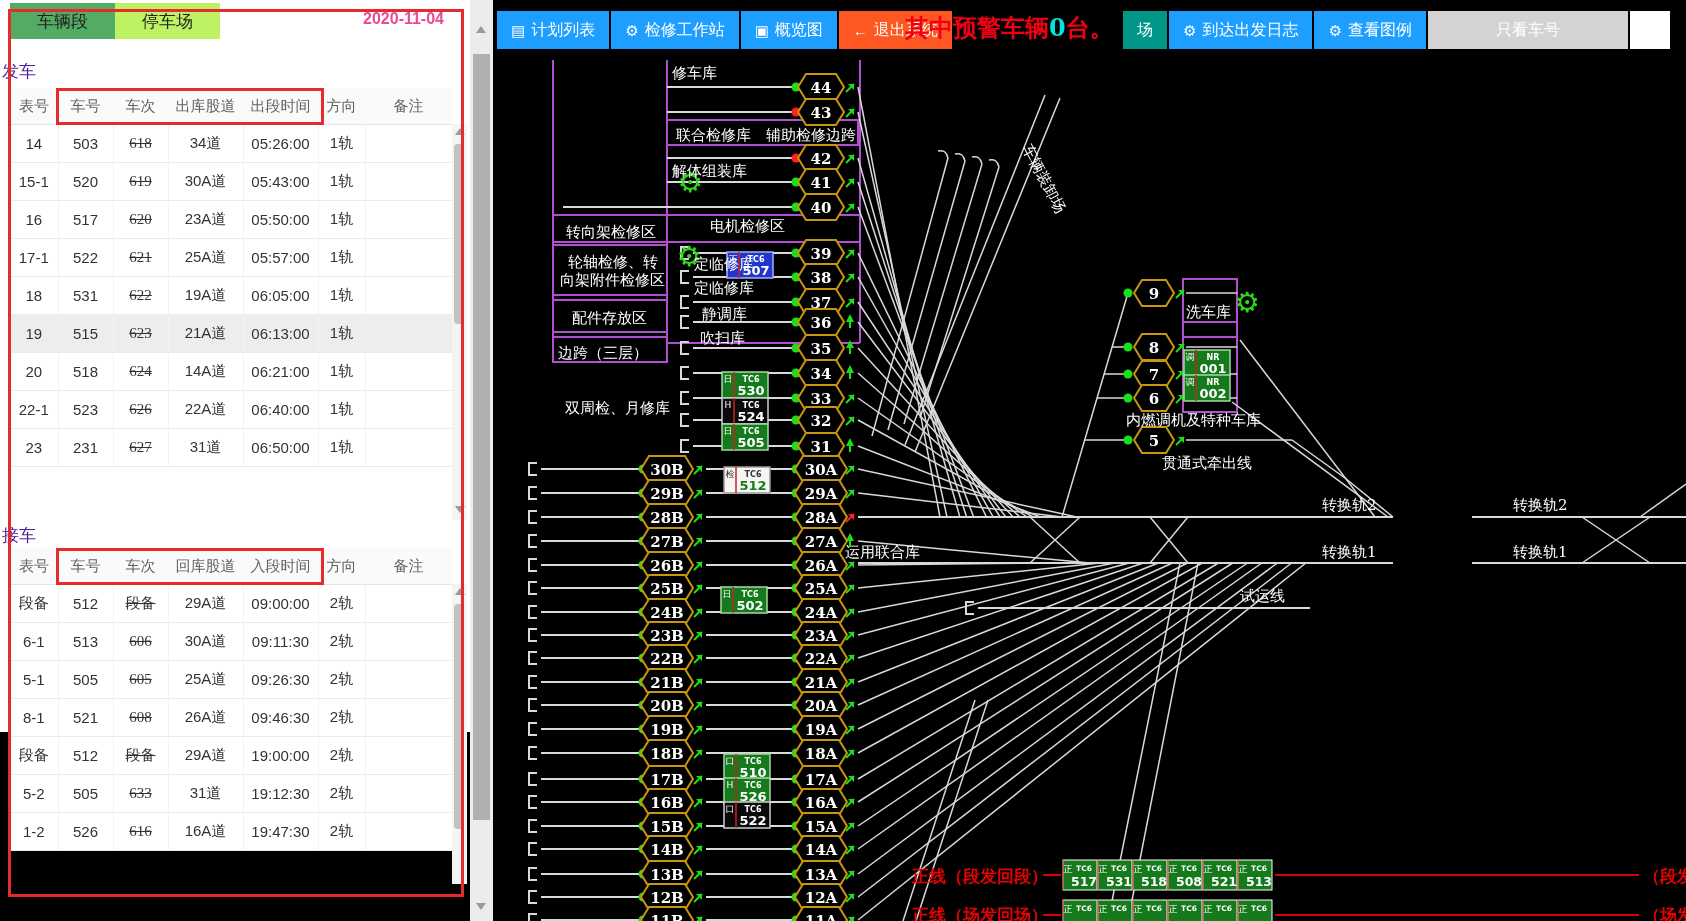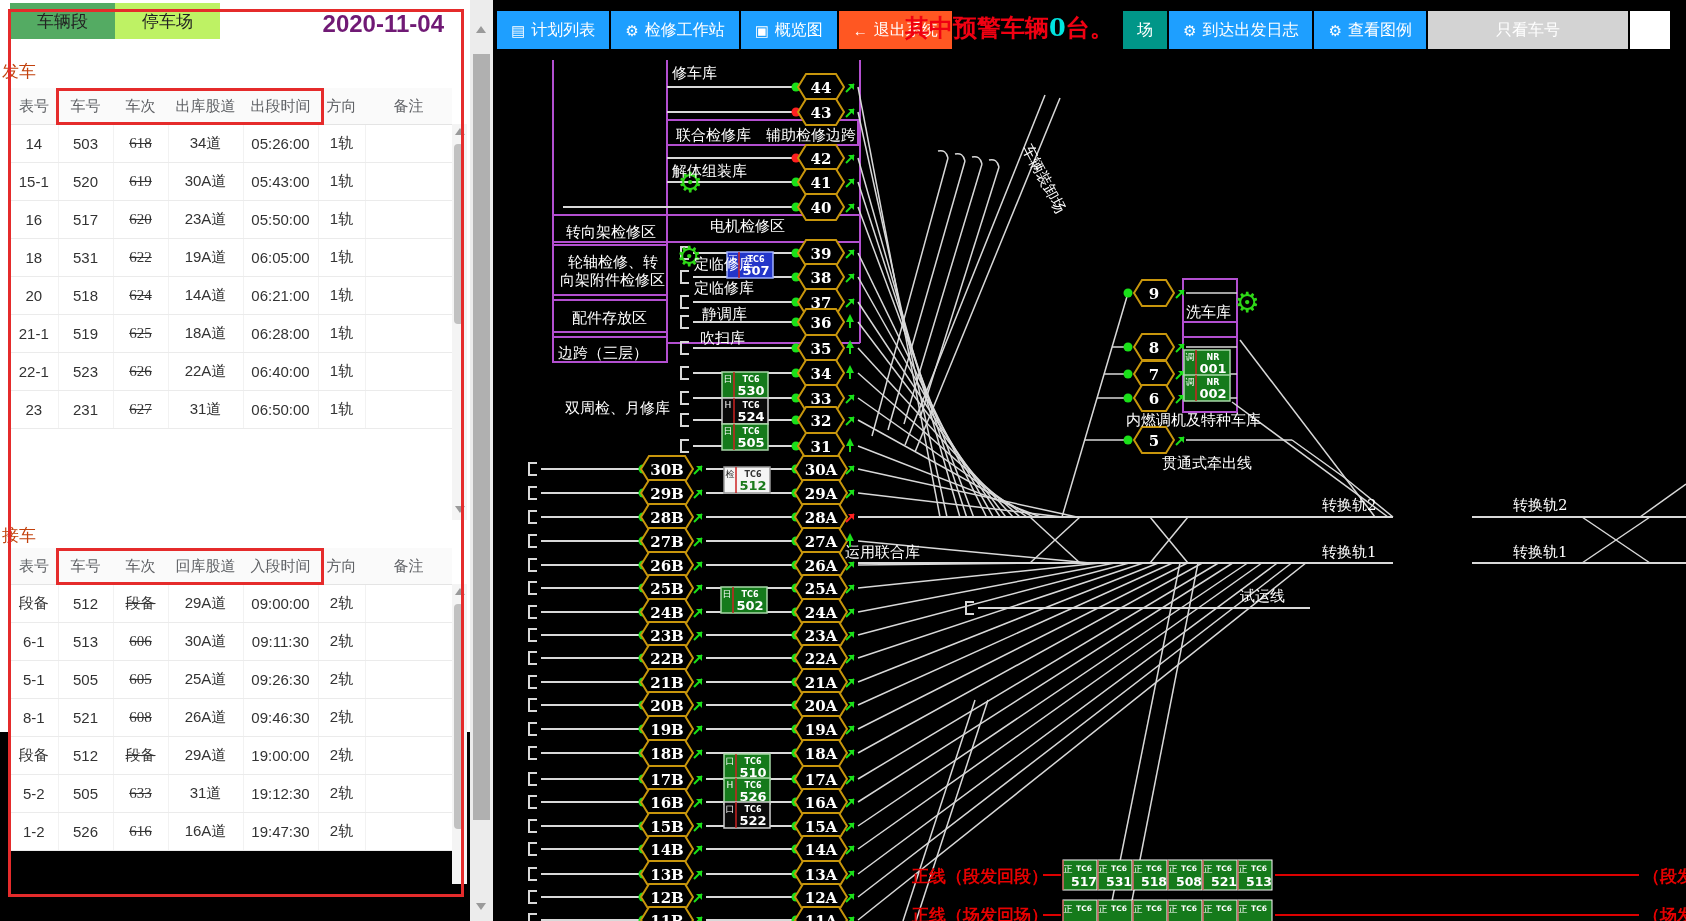--- a/index.html
+++ b/index.html
@@ -4,22 +4,22 @@
 <style>
   html,body{margin:0;padding:0;background:#000;}
   body{width:1686px;height:921px;position:relative;overflow:hidden;
        font-family:"Liberation Sans",sans-serif;-webkit-font-smoothing:antialiased;}
   
   #left-panel{position:absolute;left:0;top:0;width:470px;height:732px;background:#fff;}
   #tabbar{position:absolute;left:10px;top:3px;height:36px;display:flex;}
   .tab{width:105px;height:36px;display:flex;align-items:center;justify-content:center;
        font-size:17px;color:#222;background:#bef264;cursor:pointer;}
   .tab.active{background:#54ab63;}
-  #date-label{position:absolute;right:26px;top:10px;font-size:24px;font-weight:bold;color:#701a75;}
-  .section-label{position:absolute;left:2px;font-size:17px;color:#c2410c;}
+  #date-label{position:absolute;right:26px;top:10px;font-size:16px;font-weight:bold;color:#ec4899;}
+  .section-label{position:absolute;left:2px;font-size:17px;color:#4c1d95;}
   table.sched{position:absolute;left:10px;border-collapse:collapse;table-layout:fixed;width:442px;
               font-size:15px;color:#333;}
   table.sched th{height:34px;font-weight:normal;color:#606266;background:#fafafa;
                  border-bottom:1px solid #e4e4e4;}
   table.sched td{height:35px;text-align:center;border-bottom:1px solid #ebebeb;
                  border-right:1px solid #f2f2f2;background:#fff;}
   table.sched tr.hl td{background:#ededed;}
   td.strike{text-decoration:line-through;font-family:Liberation Serif, serif;}
   .red-box{position:absolute;border:3px solid #e52b2b;pointer-events:none;}
   #panel-red-border{position:absolute;left:8px;top:9px;width:456px;height:888px;
@@ -105,43 +105,52 @@
         <tr>
           <td>16</td>
           <td>517</td>
           <td class="strike">620</td>
           <td>23A道</td>
           <td>05:50:00</td>
           <td>1轨</td>
           <td></td>
         </tr>
         <tr>
+          <td>17-1</td>
+          <td>522</td>
+          <td class="strike">621</td>
+          <td>25A道</td>
+          <td>05:57:00</td>
+          <td>1轨</td>
+          <td></td>
+        </tr>
+        <tr>
           <td>18</td>
           <td>531</td>
           <td class="strike">622</td>
           <td>19A道</td>
           <td>06:05:00</td>
           <td>1轨</td>
           <td></td>
         </tr>
+        <tr class="hl">
+          <td>19</td>
+          <td>515</td>
+          <td class="strike">623</td>
+          <td>21A道</td>
+          <td>06:13:00</td>
+          <td>1轨</td>
+          <td></td>
+        </tr>
         <tr>
           <td>20</td>
           <td>518</td>
           <td class="strike">624</td>
           <td>14A道</td>
           <td>06:21:00</td>
-          <td>1轨</td>
-          <td></td>
-        </tr>
-        <tr>
-          <td>21-1</td>
-          <td>519</td>
-          <td class="strike">625</td>
-          <td>18A道</td>
-          <td>06:28:00</td>
           <td>1轨</td>
           <td></td>
         </tr>
         <tr>
           <td>22-1</td>
           <td>523</td>
           <td class="strike">626</td>
           <td>22A道</td>
           <td>06:40:00</td>
           <td>1轨</td>

